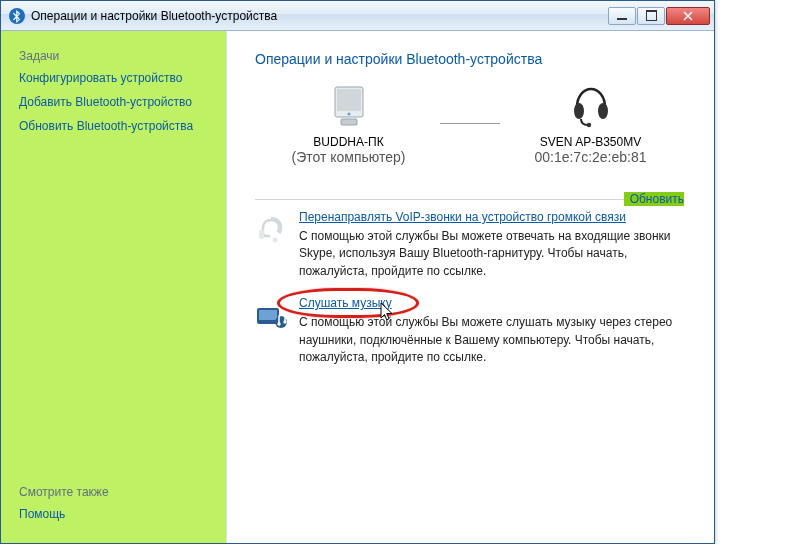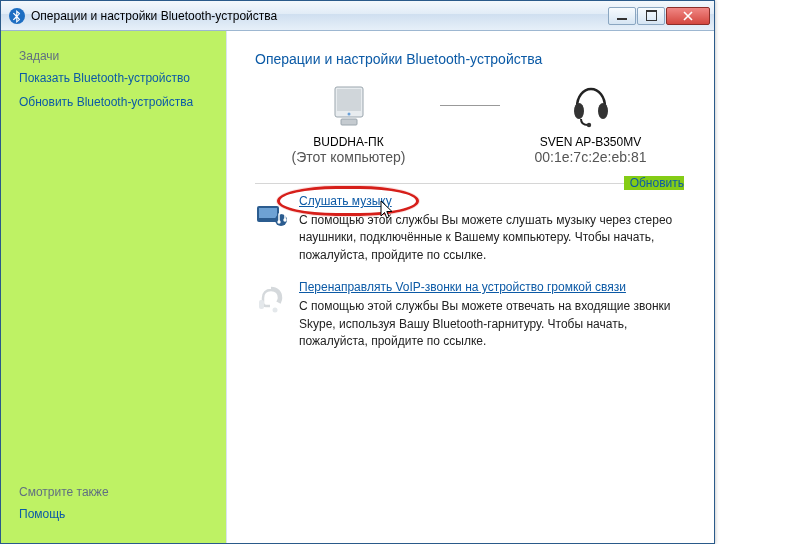--- a/index.html
+++ b/index.html
@@ -102,23 +102,23 @@
     position: relative;
   }
   .main-heading {
     color: #0b5aa6;
     font-size: 14px;
     margin-bottom: 14px;
   }
   .devices-row {
     display: flex;
     justify-content: center;
-    align-items: flex-start;
+    align-items: center;
     gap: 16px;
-    margin-bottom: 4px;
+    margin-bottom: 20px;
   }
   .device {
     display: flex;
     flex-direction: column;
     align-items: center;
     width: 150px;
   }
   .device-icon {
     width: 48px; height: 48px;
     margin-bottom: 6px;
@@ -232,21 +232,22 @@
             <path d="M1 1l8 8M9 1L1 9" stroke="#fff" stroke-width="1.6"></path>
           </svg>
       </div>
     </div>
   </div>
 
   <div class="body-area">
 
     <div class="sidebar">
       <div class="tasks-label">Задачи</div>
-      <div class="nav-link">Показать Bluetooth-устройство</div>
+      <div class="nav-link">Конфигурировать устройство</div>
+      <div class="nav-link">Добавить Bluetooth-устройство</div>
       <div class="nav-link">Обновить Bluetooth-устройства</div>
       <div class="spacer"></div>
       <div class="seealso-label">Смотрите также</div>
       <div class="nav-link">Помощь</div>
     </div>
 
     <div class="main">
       <div class="main-heading">Операции и настройки Bluetooth-устройства</div>
 
       <div class="devices-row">
@@ -280,51 +281,51 @@
         </div>
       </div>
 
       <div class="refresh-row">
         <span class="refresh-link">Обновить</span>
       </div>
 
       <div class="service-block">
         <div class="service-icon">
           <svg viewBox="0 0 34 34">
+              <path d="M16 4c6 0 10 4 10 10 0 2-1 4-1 4l-2-1s1-2 1-3c0-5-3-8-8-8s-8 3-8 8v5c0 2 1 3 3 3h4" stroke="#d5d9dc" stroke-width="2.5" fill="none"></path>
+              <rect x="4" y="16" width="5" height="9" rx="2" fill="#e4e8eb"></rect>
+              <circle cx="20" cy="26" r="2.5" fill="#e4e8eb"></circle>
+            </svg>
+        </div>
+        <div class="service-content">
+          <span class="service-title">Перенаправлять VoIP-звонки на устройство громкой связи</span>
+          <div class="service-desc">С помощью этой службы Вы можете отвечать на входящие звонки Skype, используя Вашу Bluetooth-гарнитуру. Чтобы начать, пожалуйста, пройдите по ссылке.</div>
+        </div>
+      </div>
+
+      <div class="service-block">
+        <div class="service-icon">
+          <svg viewBox="0 0 34 34">
               <rect x="2" y="8" width="22" height="16" rx="2" fill="#2b5c8f"></rect>
               <rect x="4" y="10" width="18" height="10" fill="#6ea2d4"></rect>
               <circle cx="26" cy="22" r="6" fill="#2b5c8f"></circle>
               <path d="M24 24v-8l6-2v8" stroke="#fff" stroke-width="1.5" fill="none"></path>
               <circle cx="24" cy="24" r="1.7" fill="#fff"></circle>
               <circle cx="30" cy="22" r="1.7" fill="#fff"></circle>
             </svg>
         </div>
         <div class="service-content" style="position:relative;">
           <span class="service-title">Слушать музыку</span>
           <div class="service-desc">С помощью этой службы Вы можете слушать музыку через стерео наушники, подключённые к Вашему компьютеру. Чтобы начать, пожалуйста, пройдите по ссылке.</div>
           <div class="highlight-oval" style="left:-22px; top:-8px;"></div>
           <div class="cursor-img" style="left:80px; top:6px;">
             <svg viewBox="0 0 16 22">
                 <path d="M2 1v15l3.5-3.5 2.2 5.3 2.4-1-2.3-5.3H13z" fill="#fff" stroke="#000" stroke-width="1"></path>
               </svg>
           </div>
         </div>
       </div>
 
-      <div class="service-block">
-        <div class="service-icon">
-          <svg viewBox="0 0 34 34">
-              <path d="M16 4c6 0 10 4 10 10 0 2-1 4-1 4l-2-1s1-2 1-3c0-5-3-8-8-8s-8 3-8 8v5c0 2 1 3 3 3h4" stroke="#d5d9dc" stroke-width="2.5" fill="none"></path>
-              <rect x="4" y="16" width="5" height="9" rx="2" fill="#e4e8eb"></rect>
-              <circle cx="20" cy="26" r="2.5" fill="#e4e8eb"></circle>
-            </svg>
-        </div>
-        <div class="service-content">
-          <span class="service-title">Перенаправлять VoIP-звонки на устройство громкой связи</span>
-          <div class="service-desc">С помощью этой службы Вы можете отвечать на входящие звонки Skype, используя Вашу Bluetooth-гарнитуру. Чтобы начать, пожалуйста, пройдите по ссылке.</div>
-        </div>
-      </div>
-
     </div>
 
   </div>
 
 </div>
 
 </body></html>

